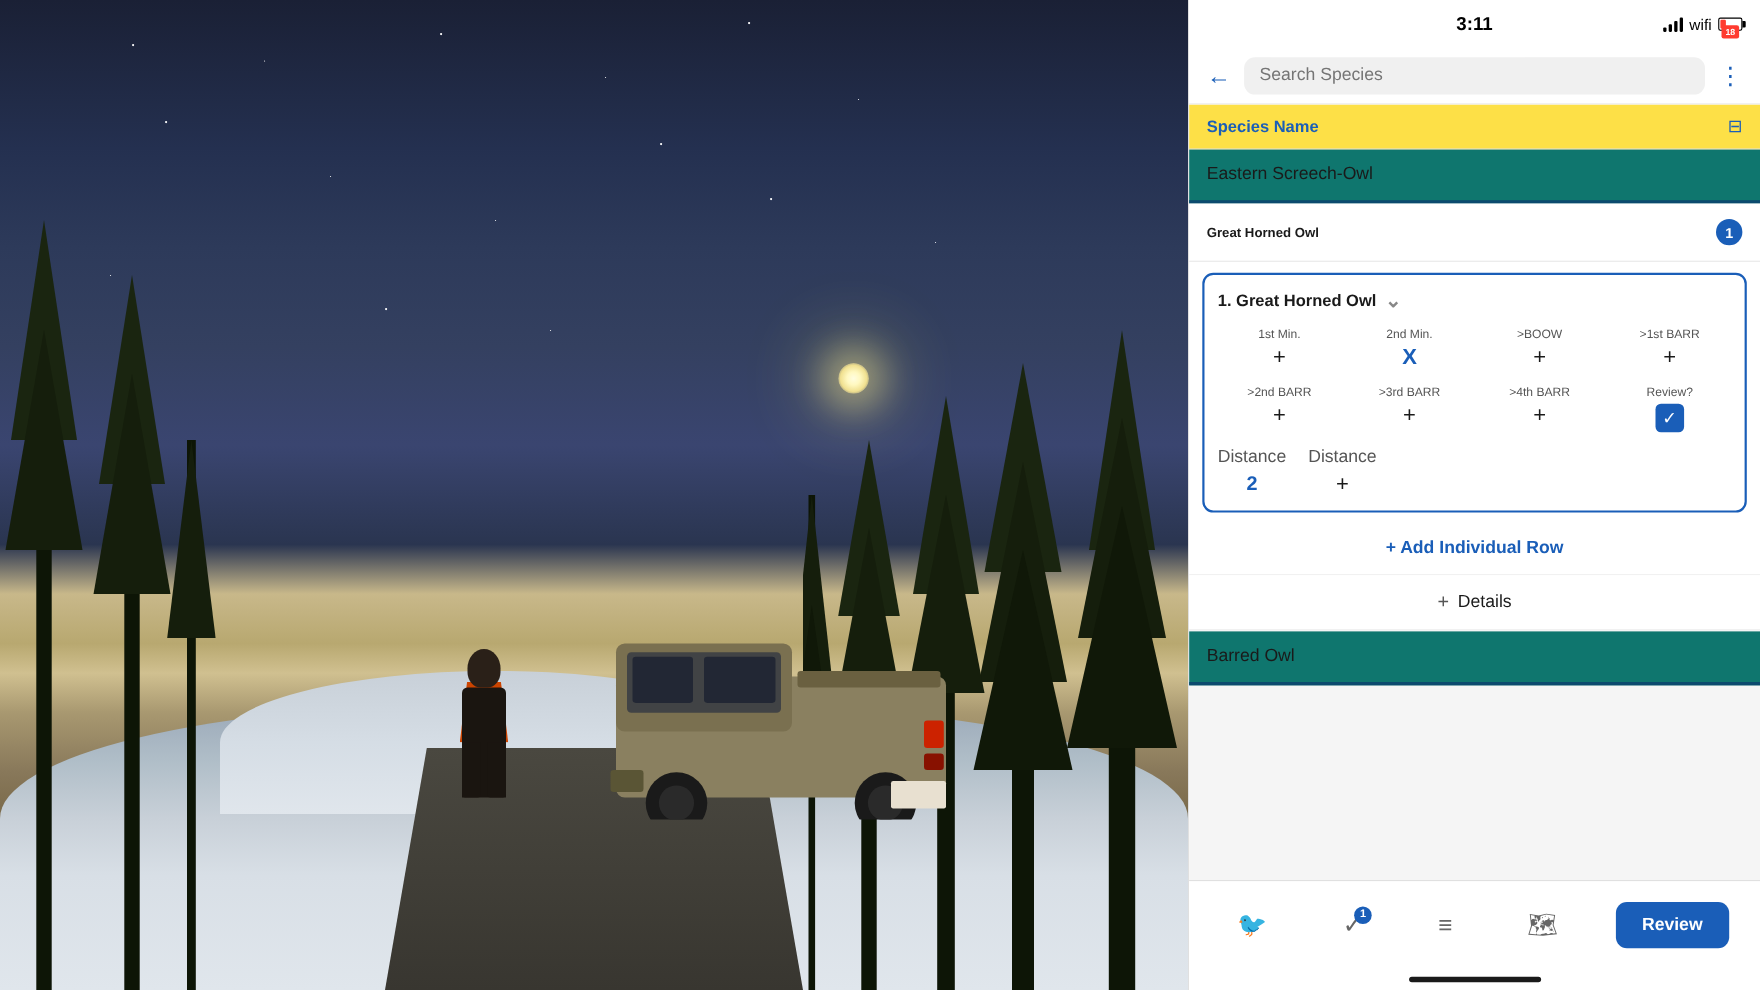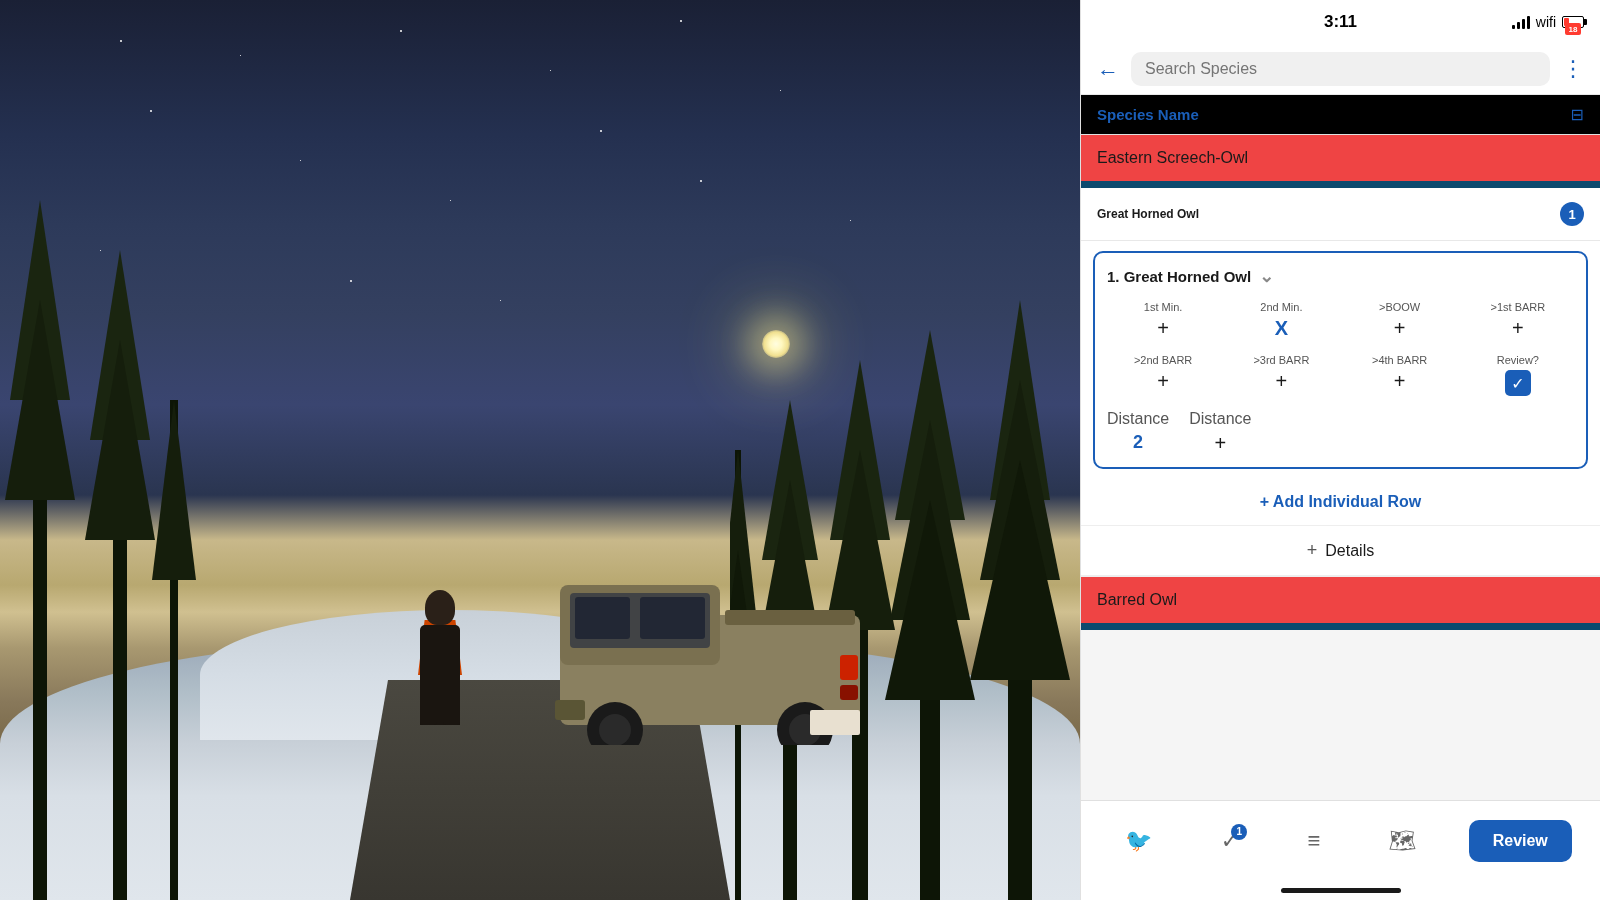--- a/index.html
+++ b/index.html
@@ -304,42 +304,42 @@
 
     
     #species-list {
       flex: 1;
       overflow-y: auto;
       background: #f5f5f5;
     }
 
     
     .section-header {
-      background: #000000;
+      background: #fde047;
       padding: 10px 16px;
       border-bottom: 1px solid #e0e0e0;
       display: flex;
       align-items: center;
       justify-content: space-between;
     }
     .section-header-title {
       font-size: 15px;
       font-weight: 700;
       color: #1a5eb8;
     }
     .filter-icon {
       color: #1a5eb8;
       font-size: 16px;
     }
 
     
     .species-row {
-      background: #ef4444;
+      background: #0f766e;
       padding: 14px 16px;
-      border-bottom: 7px solid #0c4a6e;
+      border-bottom: 3px solid #0c4a6e;
       font-size: 16px;
       color: #1a1a1a;
       cursor: pointer;
     }
 
     
     .species-expanded {
       background: #fff;
       border-bottom: 1px solid #eee;
     }

